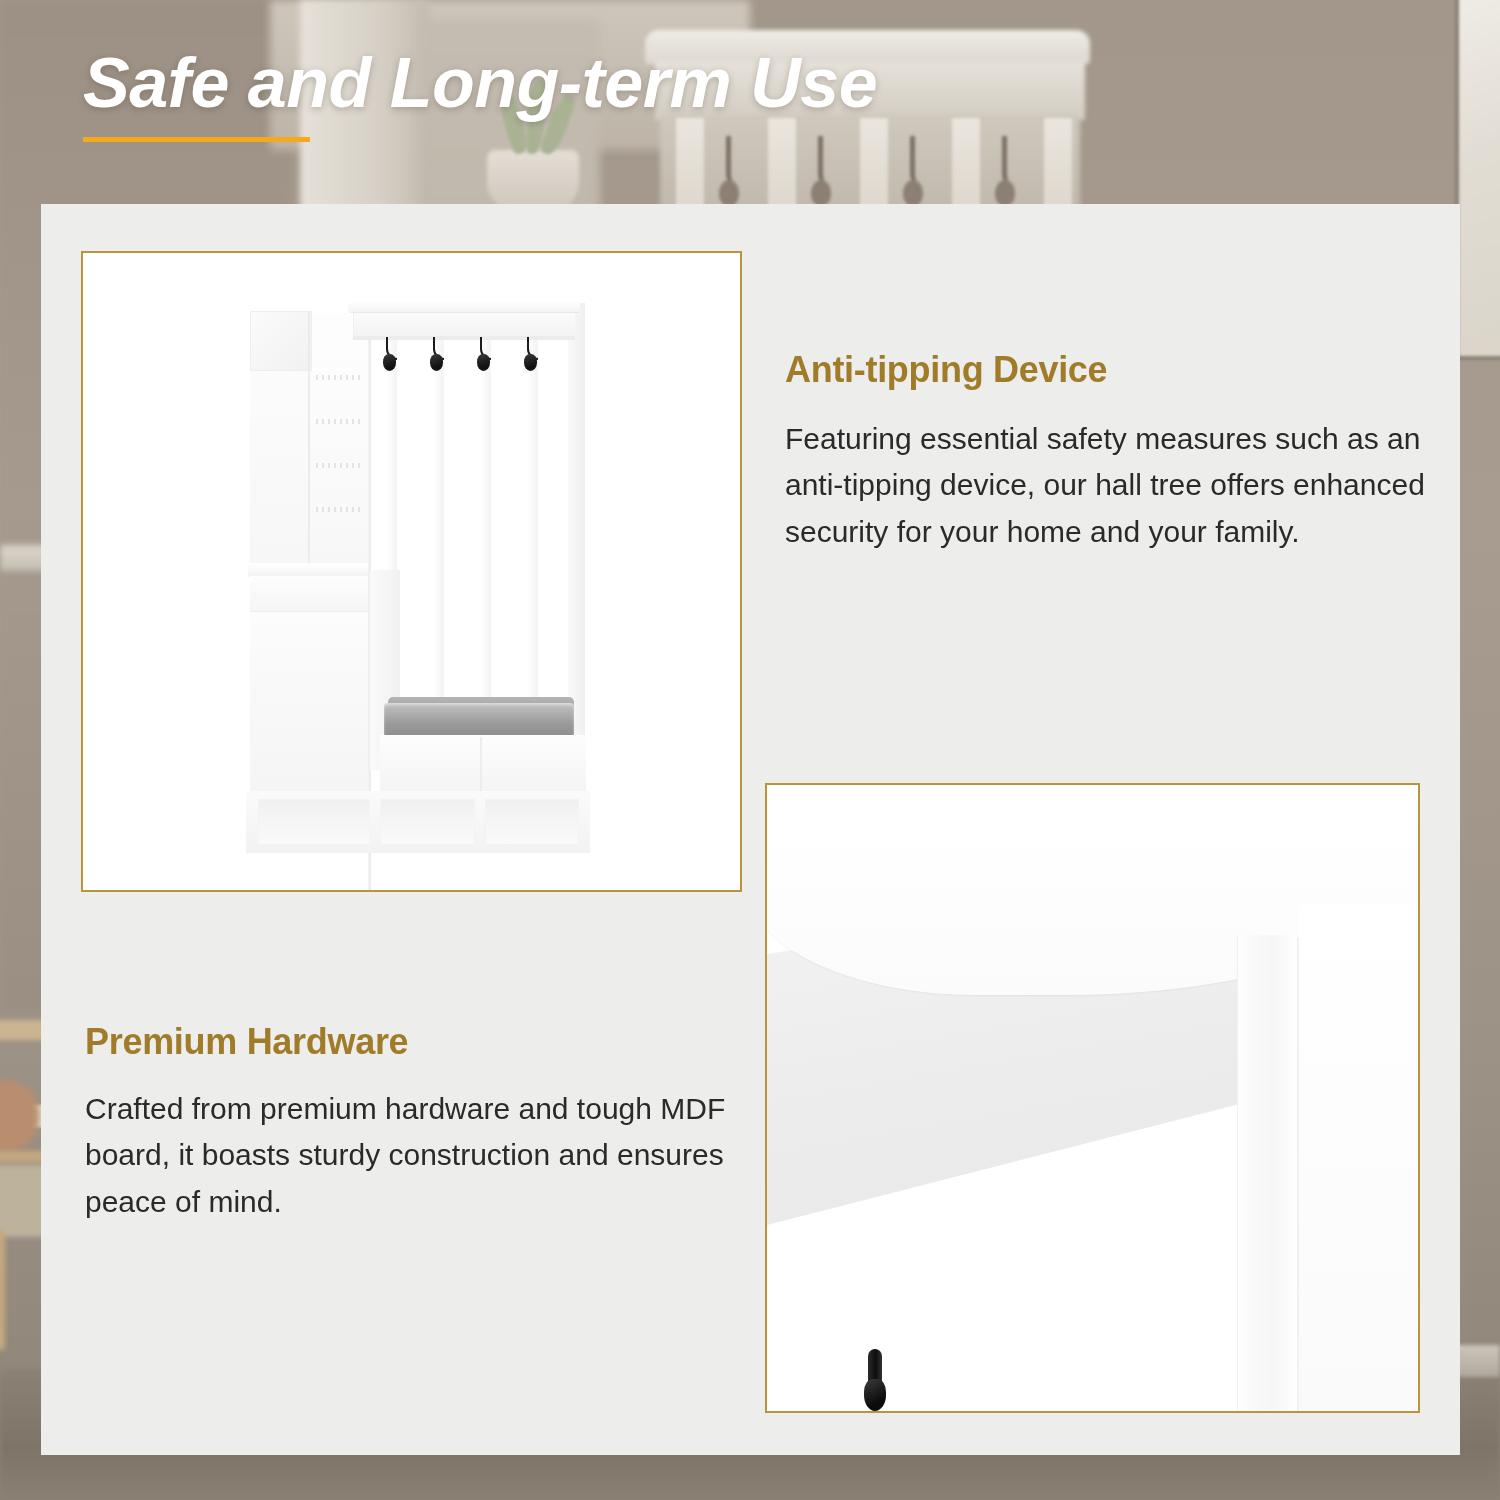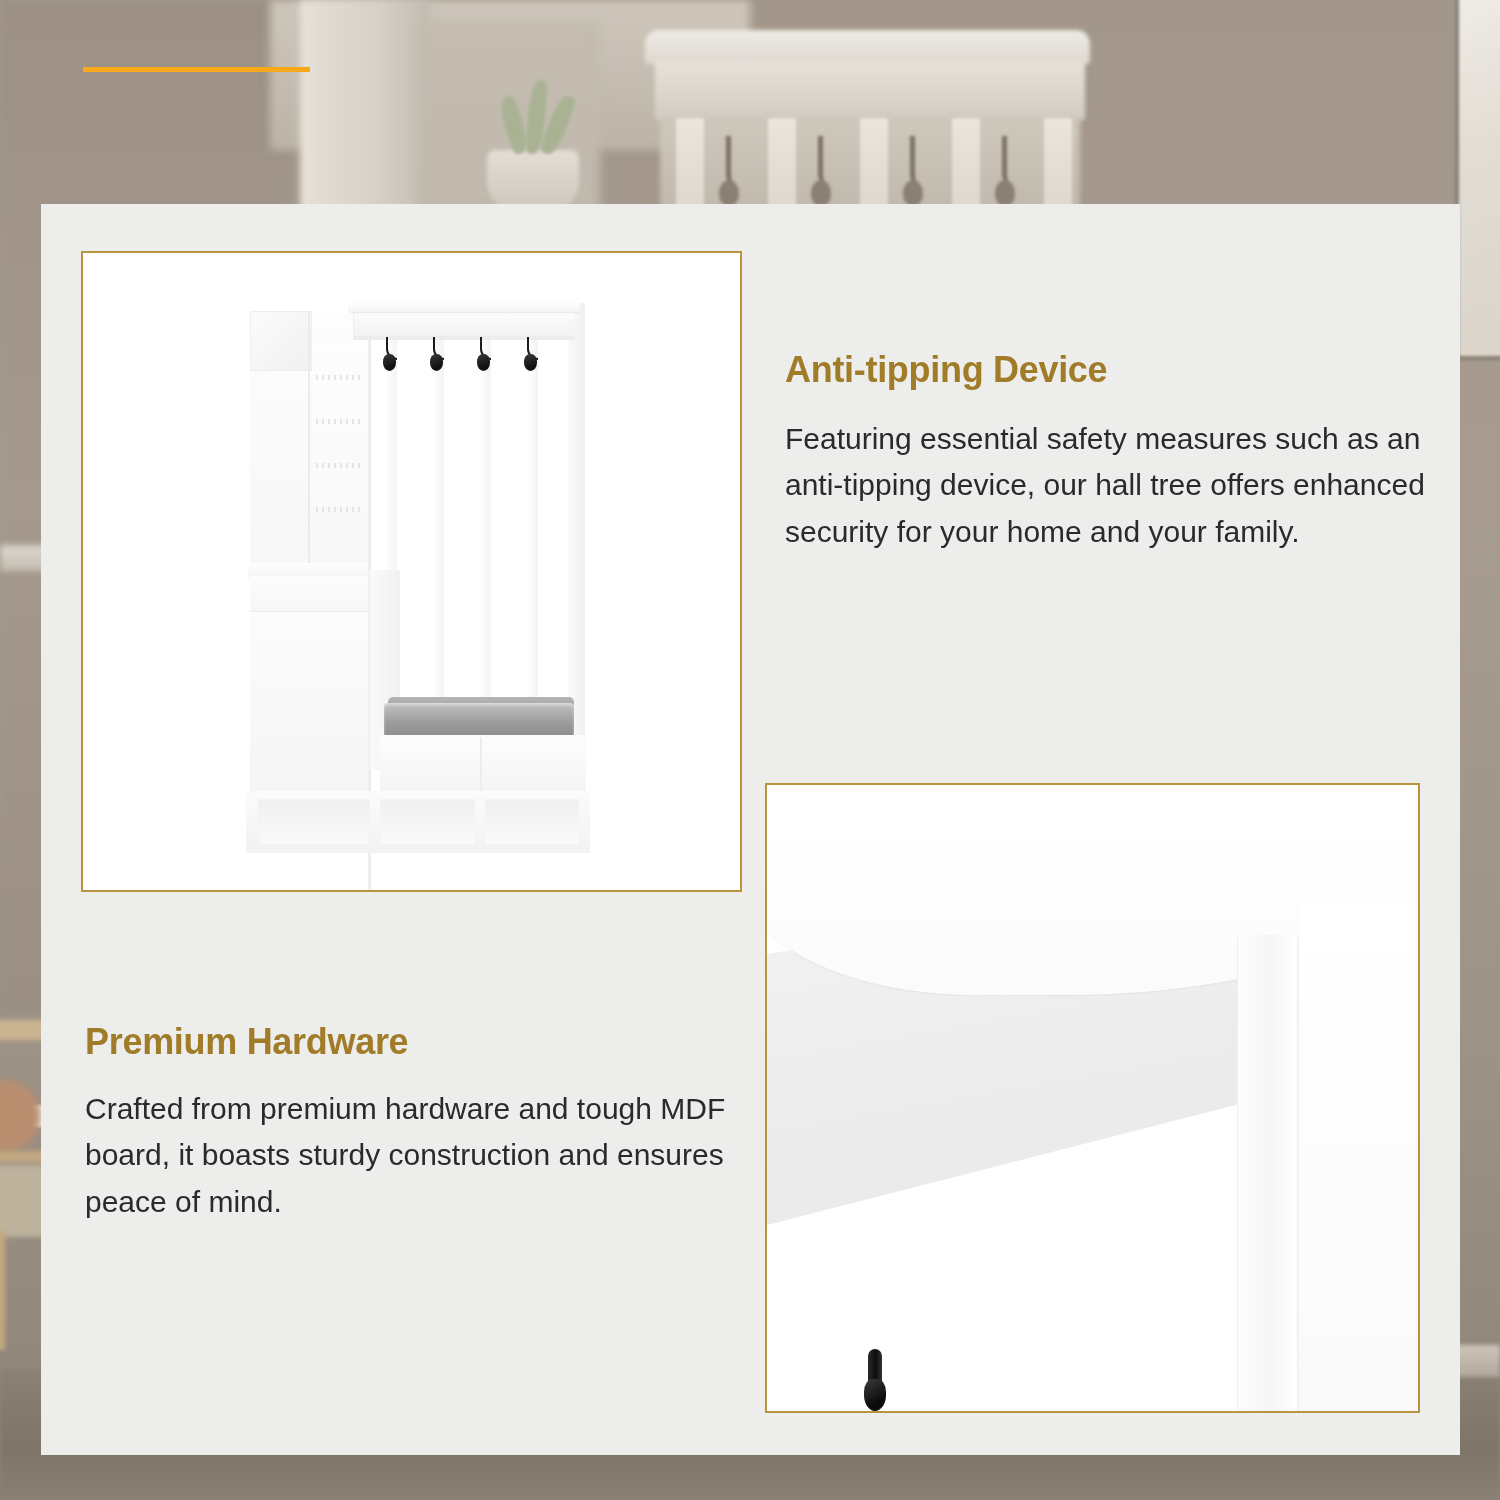--- a/index.html
+++ b/index.html
@@ -364,20 +364,21 @@
   <div class="bg-vase"></div>
   <div class="bg-chair">
     <div class="bg-chair-seat"></div>
     <div class="bg-chair-leg" style="left:14px; top:175px; width:11px; height:120px;"></div>
     <div class="bg-chair-leg" style="left:82px; top:175px; width:11px; height:120px;"></div>
     <div class="bg-chair-leg" style="left:8px; top:96px; width:96px; height:11px;"></div>
   </div>
 </div>
 
 <div id="title-block">
+  <div class="title-text">Safe and Long-term Use</div>
   <div class="title-rule"></div>
 </div>
 
 <div id="content-panel">
 
   <div id="product-card">
     <div class="card-inner">
       <div id="halltree">
 
         <div class="ht ht-left-col"></div>

